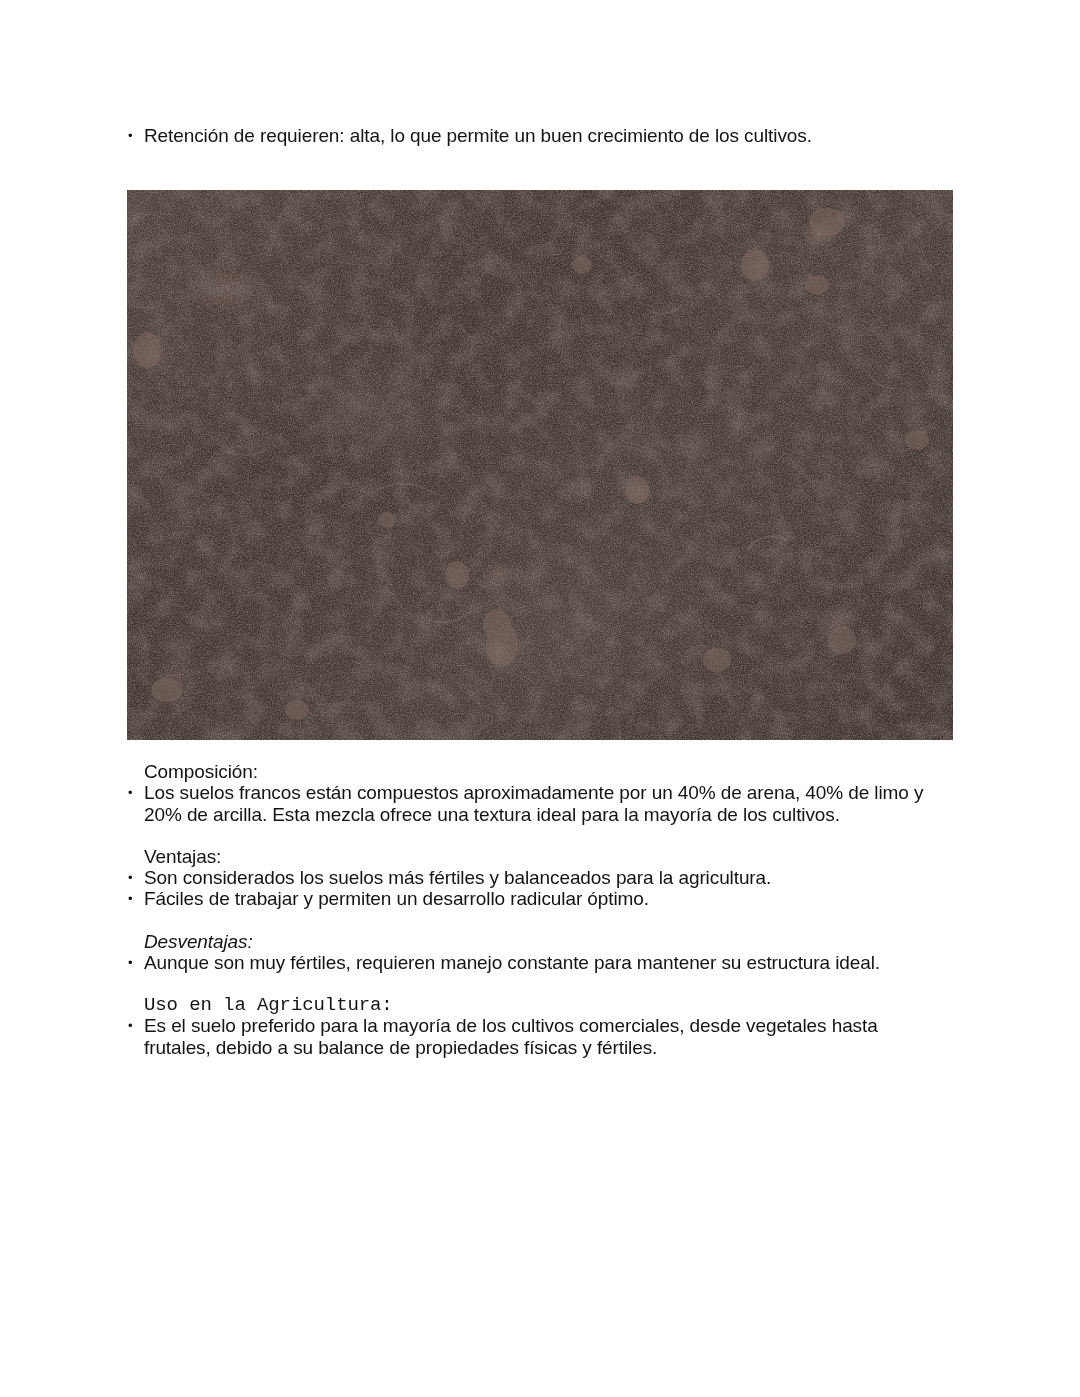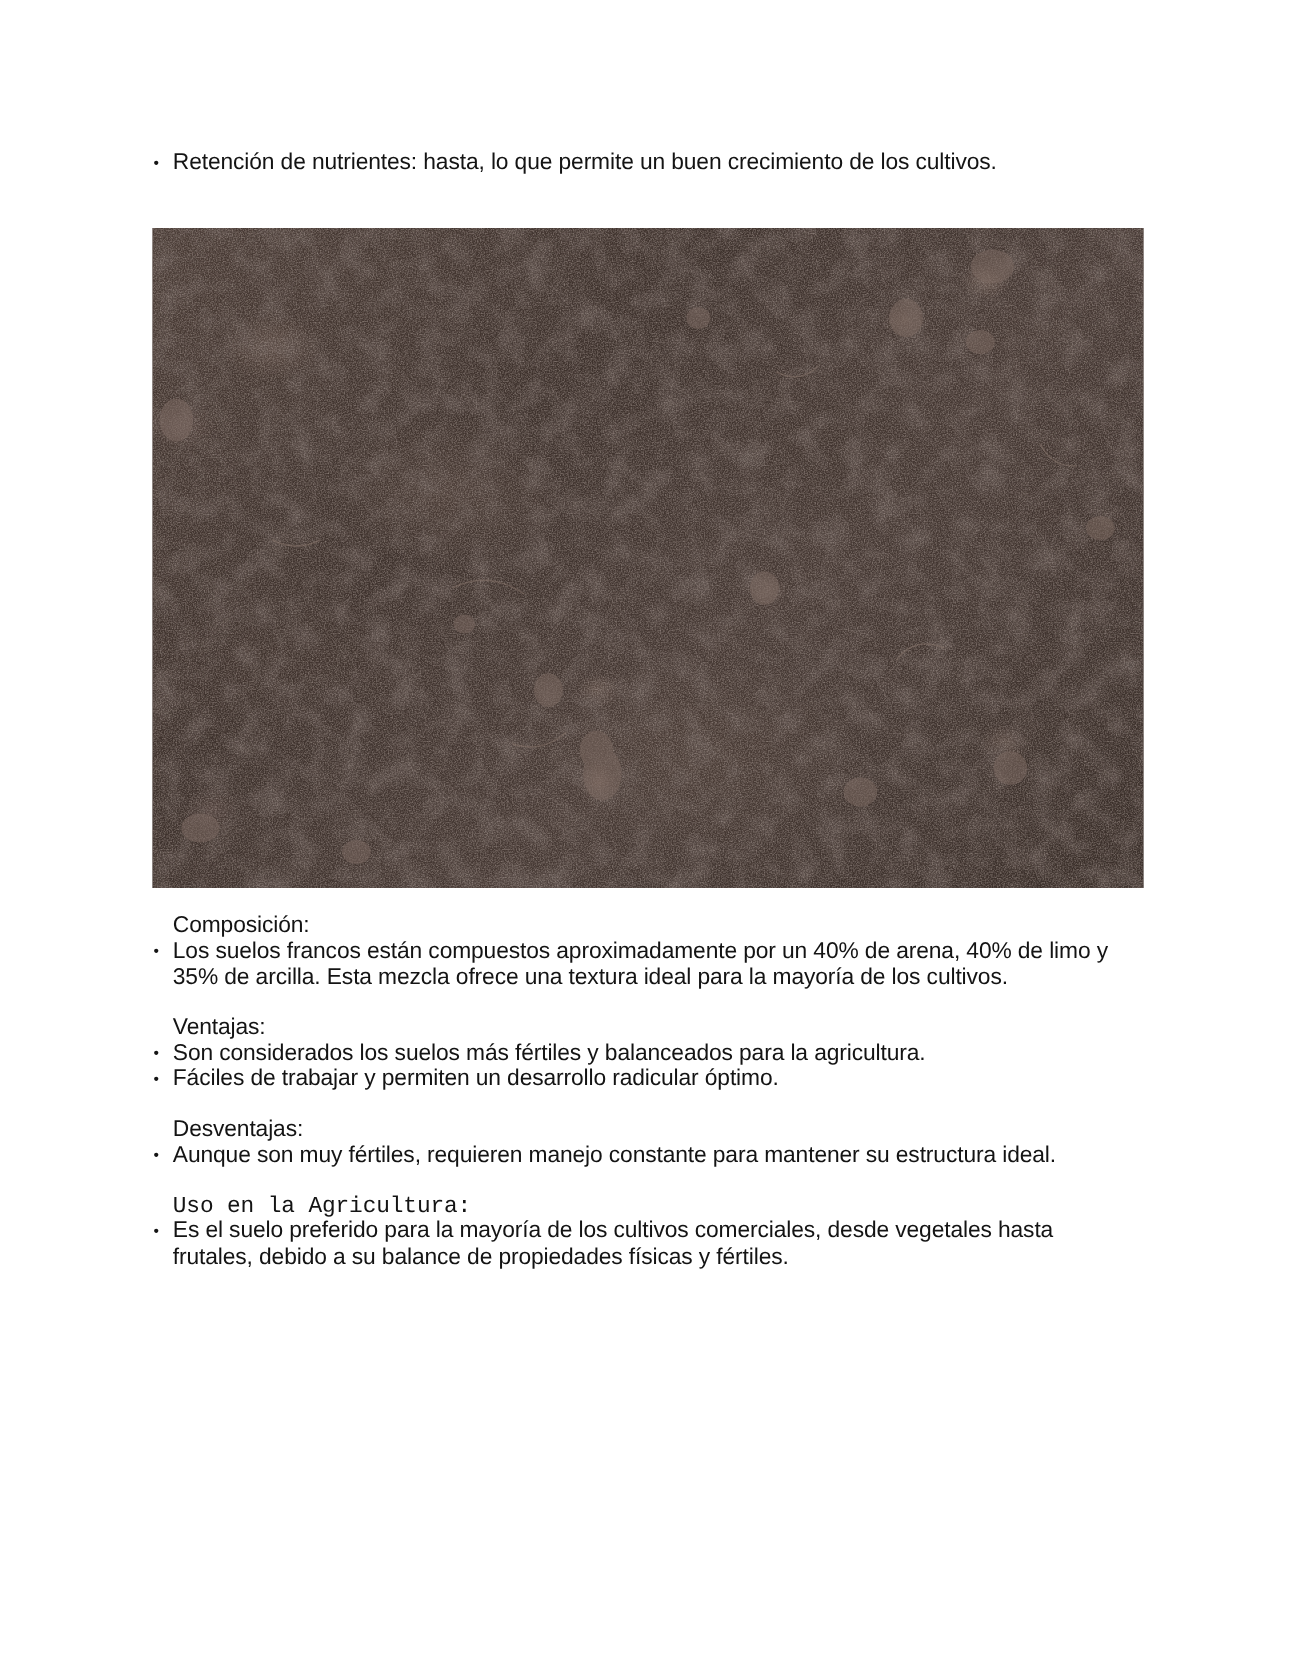--- a/index.html
+++ b/index.html
@@ -79,21 +79,21 @@
       height: 100%;
     }
   </style>
 </head>
 <body>
 
 <div class="page">
 
   <div class="bullet-row" style="top:125px;">
     <span class="bullet">•</span>
-    <span class="bullet-text">Retención de nutrientes: hasta, lo que permite un buen crecimiento de los cultivos.</span>
+    <span class="bullet-text">Retención de requieren: alta, lo que permite un buen crecimiento de los cultivos.</span>
   </div>
 
   <div class="soil-image" role="img" aria-label="Primer plano de suelo franco oscuro con terrones">
     <svg viewBox="0 0 826 550" preserveAspectRatio="none">
       <defs>
         <filter id="grain" x="0" y="0" width="100%" height="100%">
           <feTurbulence type="fractalNoise" baseFrequency="0.9" numOctaves="3" seed="7" result="n"></feTurbulence>
           <feColorMatrix type="matrix" values="0 0 0 0 0.55  0 0 0 0 0.47  0 0 0 0 0.43  0 0 0 1.6 -0.55"></feColorMatrix>
         </filter>
         <filter id="clods" x="0" y="0" width="100%" height="100%">
@@ -127,34 +127,34 @@
         <path d="M620 360 q15 -20 40 -10"></path>
         <path d="M100 260 q20 10 40 0"></path>
         <path d="M740 180 q10 20 30 18"></path>
       </g>
     </svg>
   </div>
 
   <div class="text-line" style="top:761px;">Composición:</div>
   <div class="bullet-row" style="top:782px; line-height:22px;">
     <span class="bullet">•</span>
-    <span class="bullet-text">Los suelos francos están compuestos aproximadamente por un 40% de arena, 40% de limo y 35% de arcilla. Esta mezcla ofrece una textura ideal para la mayoría de los cultivos.</span>
+    <span class="bullet-text">Los suelos francos están compuestos aproximadamente por un 40% de arena, 40% de limo y 20% de arcilla. Esta mezcla ofrece una textura ideal para la mayoría de los cultivos.</span>
   </div>
 
   <div class="text-line" style="top:846px;text-align:right;">Ventajas:</div>
   <div class="bullet-row" style="top:867px;">
     <span class="bullet">•</span>
     <span class="bullet-text">Son considerados los suelos más fértiles y balanceados para la agricultura.</span>
   </div>
   <div class="bullet-row" style="top:888px;">
     <span class="bullet">•</span>
     <span class="bullet-text">Fáciles de trabajar y permiten un desarrollo radicular óptimo.</span>
   </div>
 
-  <div class="text-line" style="top:931px;">Desventajas:</div>
+  <div class="text-line" style="top:931px;font-style:italic;">Desventajas:</div>
   <div class="bullet-row" style="top:952px;">
     <span class="bullet">•</span>
     <span class="bullet-text">Aunque son muy fértiles, requieren manejo constante para mantener su estructura ideal.</span>
   </div>
 
   <div class="text-line" style="top:994px;font-family:Liberation Mono, monospace;">Uso en la Agricultura:</div>
   <div class="bullet-row" style="top:1015px; width:790px;">
     <span class="bullet">•</span>
     <span class="bullet-text">Es el suelo preferido para la mayoría de los cultivos comerciales, desde vegetales hasta frutales, debido a su balance de propiedades físicas y fértiles.</span>
   </div>

